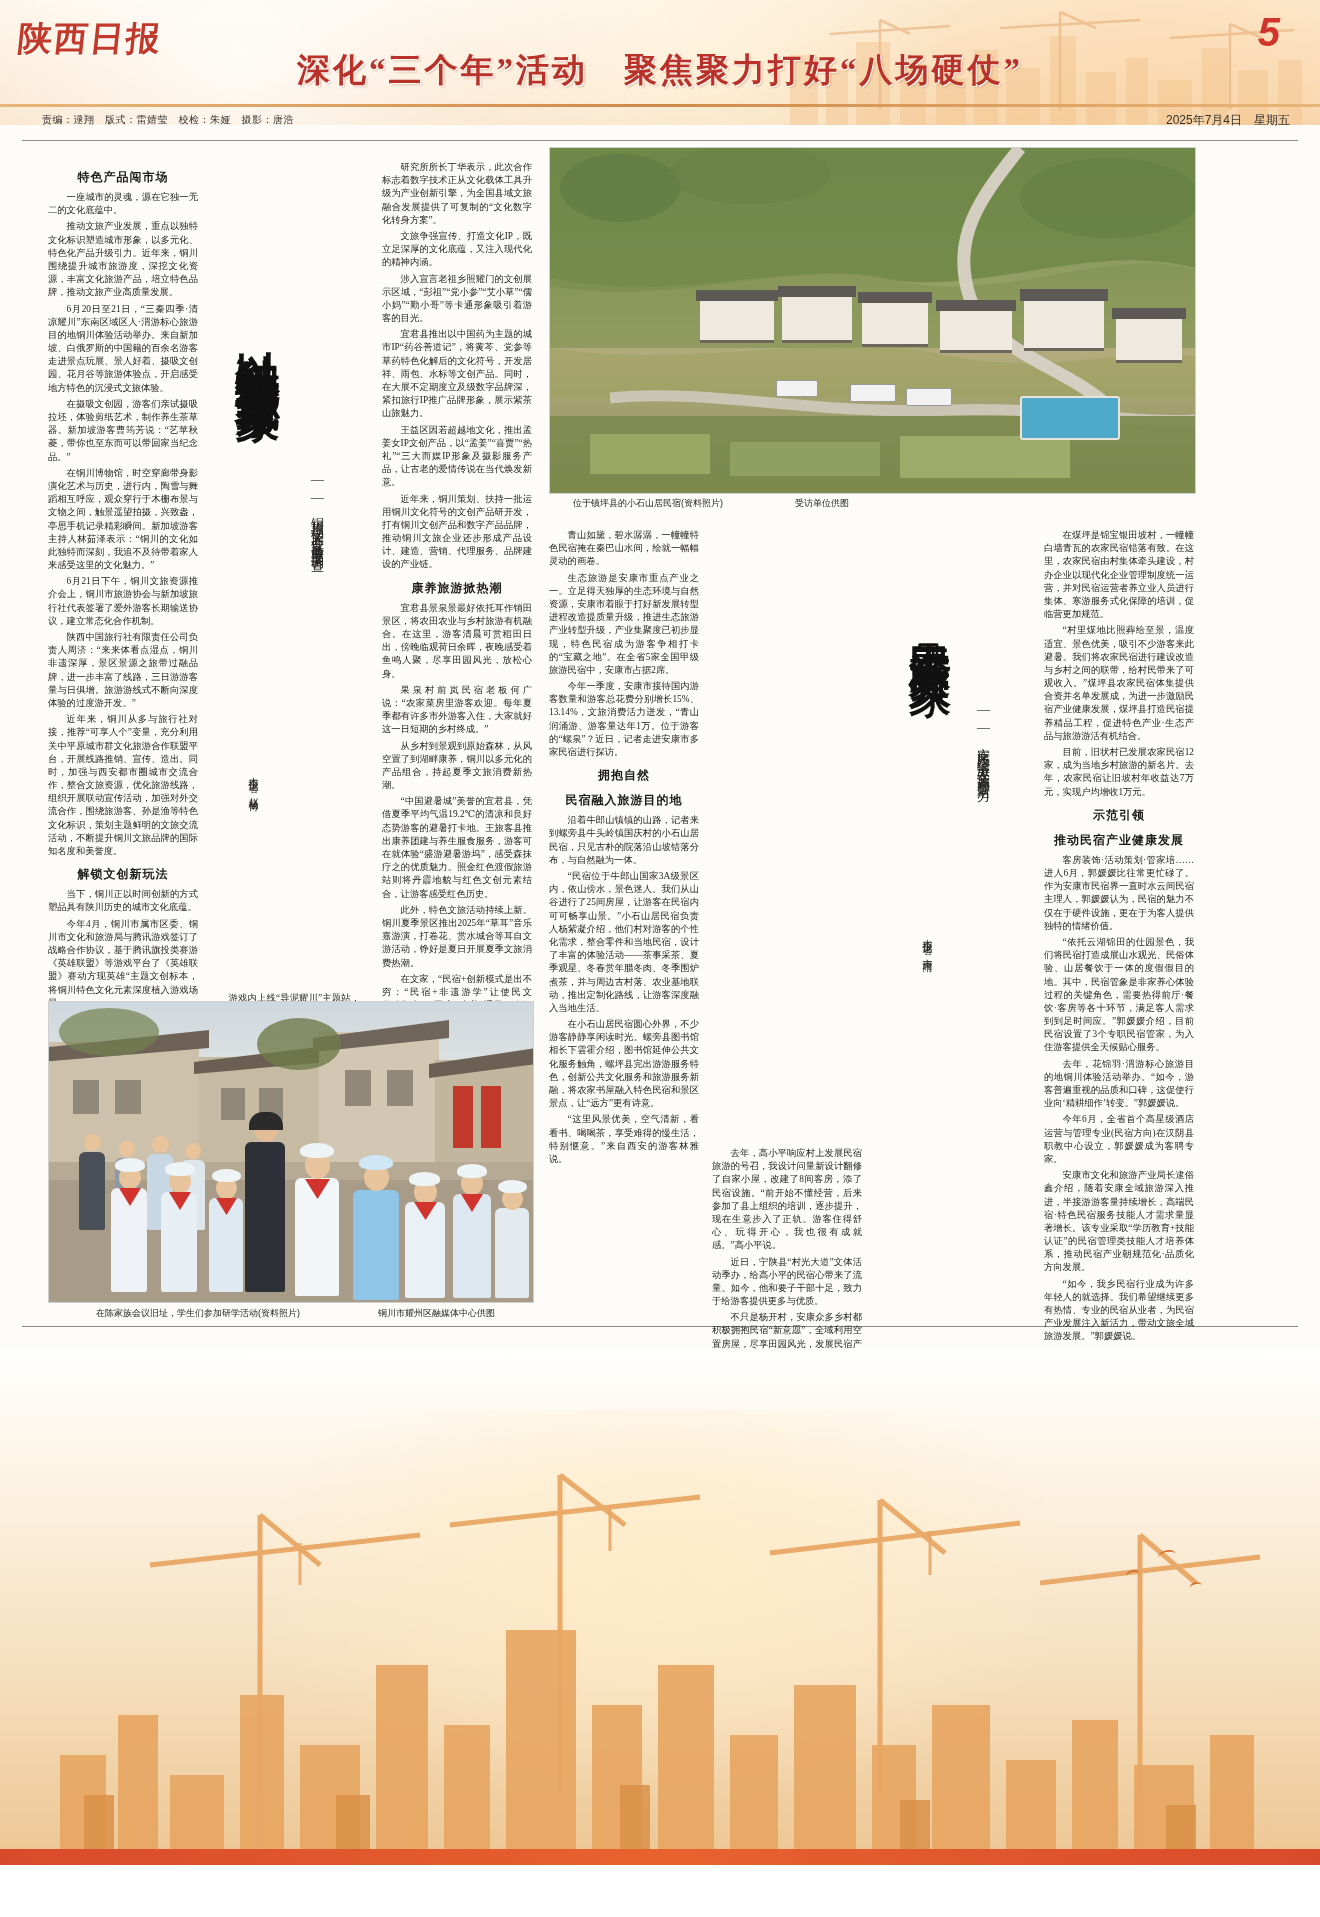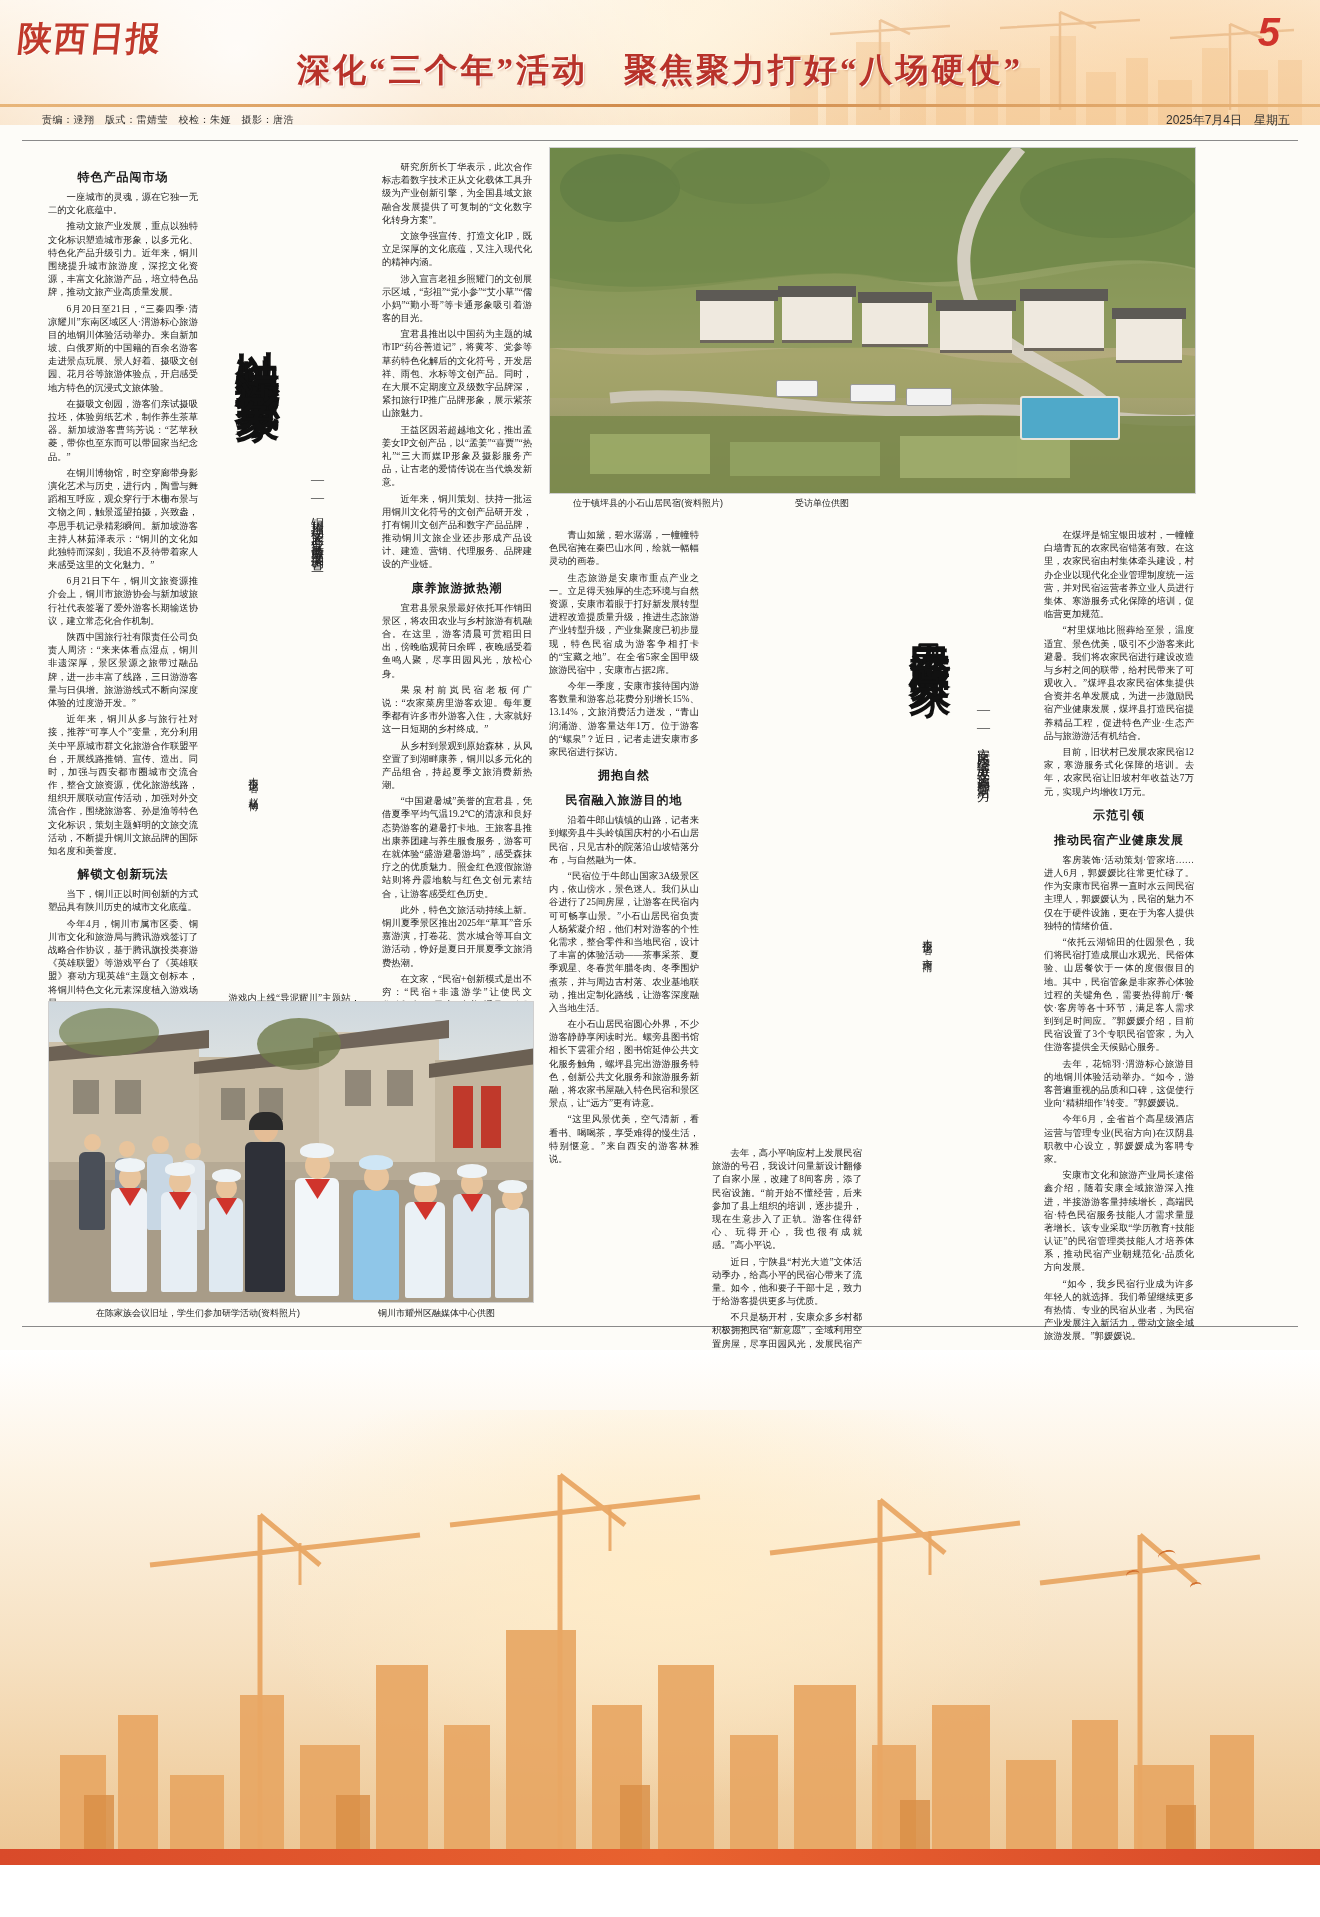--- a/index.html
+++ b/index.html
@@ -322,21 +322,21 @@
       <p>不只是杨开村，安康众多乡村都积极拥抱民宿“新意愿”，全域利用空置房屋，尽享田园风光，发展民宿产业。</p>
     </div>
 
     <div class="vtitle" style="position:absolute; left:880px; top:470px; font-size:42px; height:480px;">秦巴深处有『人家』</div>
     <div class="vsub" style="position:absolute; left:952px; top:560px; height:400px;">——安康民宿经济激发文旅消费新活力</div>
     <div class="byline-v" style="position:absolute; left:898px; top:790px; height:120px;">本报记者　齐珂雨</div>
 
     <div class="col" style="left:1022px; width:150px; top:372px;">
       <p>在煤坪是锦宝银田坡村，一幢幢白墙青瓦的农家民宿错落有致。在这里，农家民宿由村集体牵头建设，村办企业以现代化企业管理制度统一运营，并对民宿运营者养立业人员进行集体、寒游服务式化保障的培训，促临营更加规范。</p>
       <p>“村里煤地比照葬给至景，温度适宜、景色优美，吸引不少游客来此避暑。我们将农家民宿进行建设改造与乡村之间的联带，给村民带来了可观收入。”煤坪县农家民宿体集提供合资并名单发展成，为进一步激励民宿产业健康发展，煤坪县打造民宿提养精品工程，促进特色产业·生态产品与旅游游活有机结合。</p>
-      <p>目前，旧状村已发展农家民宿12家，寒游服务式化保障的培训。去年，农家民宿让旧坡村年收益达7万元，实现户均增收1万元。</p>
+      <p>目前，旧状村已发展农家民宿12家，成为当地乡村旅游的新名片。去年，农家民宿让旧坡村年收益达7万元，实现户均增收1万元。</p>
       <div class="sub-h2">示范引领</div>
       <div class="sub-h">推动民宿产业健康发展</div>
       <p>客房装饰·活动策划·管家培……进人6月，郭媛媛比往常更忙碌了。作为安康市民宿界一直时水云间民宿主理人，郭媛媛认为，民宿的魅力不仅在于硬件设施，更在于为客人提供独特的情绪价值。</p>
       <p>“依托云湖锦田的仕园景色，我们将民宿打造成展山水观光、民俗体验、山居餐饮于一体的度假假目的地。其中，民宿管象是非家养心体验过程的关键角色，需要热得前厅·餐饮·客房等各十环节，满足客人需求到到足时间应。”郭媛媛介绍，目前民宿设置了3个专职民宿管家，为入住游客提供全天候贴心服务。</p>
       <p>去年，花锦羽·渭游标心旅游目的地铜川体验活动举办。“如今，游客普遍重视的品质和口碑，这促使行业向‘精耕细作’转变。”郭媛媛说。</p>
       <p>今年6月，全省首个高星级酒店运营与管理专业(民宿方向)在汉阴县职教中心设立，郭媛媛成为客聘专家。</p>
       <p>安康市文化和旅游产业局长逮俗鑫介绍，随着安康全域旅游深入推进，半接游游客量持续增长，高端民宿·特色民宿服务技能人才需求量显著增长。该专业采取“学历教育+技能认证”的民宿管理类技能人才培养体系，推动民宿产业朝规范化·品质化方向发展。</p>
       <p>“如今，我乡民宿行业成为许多年轻人的就选择。我们希望继续更多有热情、专业的民宿从业者，为民宿产业发展注入新活力，带动文旅全域旅游发展。”郭媛媛说。</p>
     </div>
 

